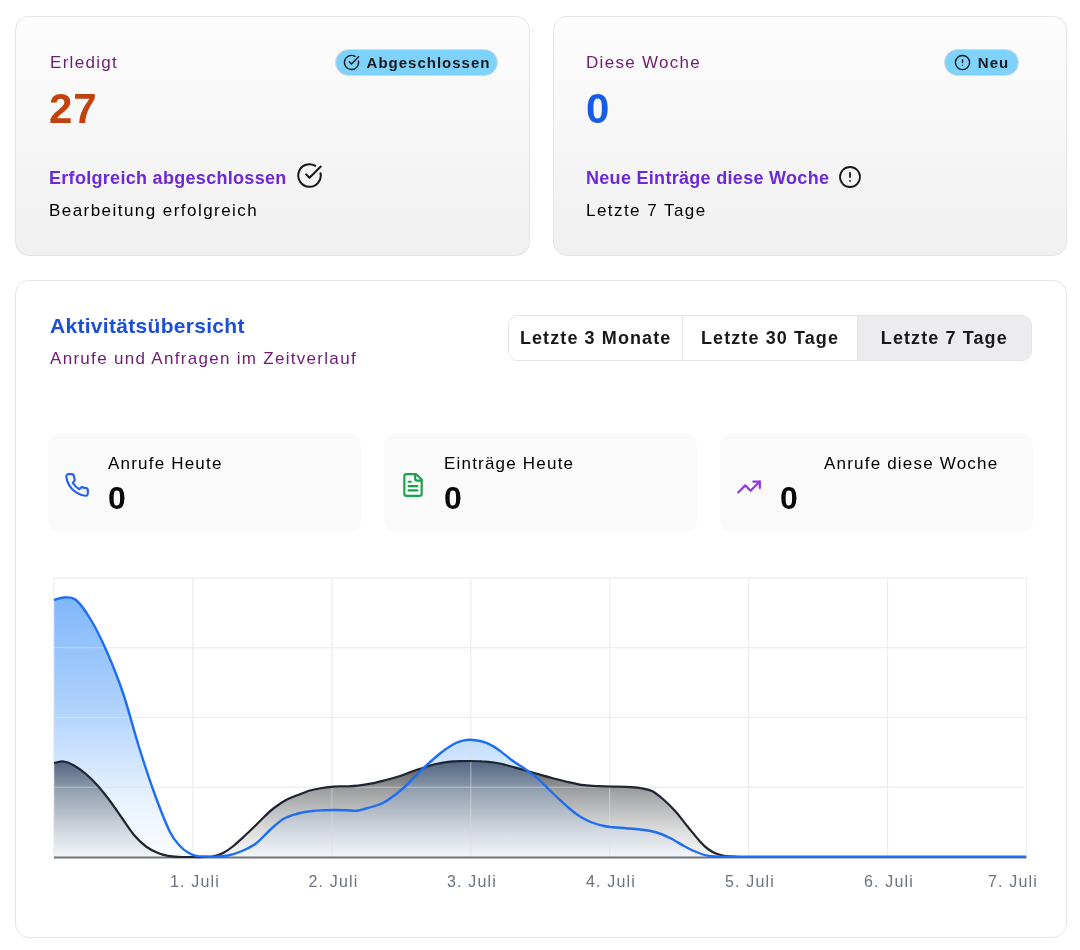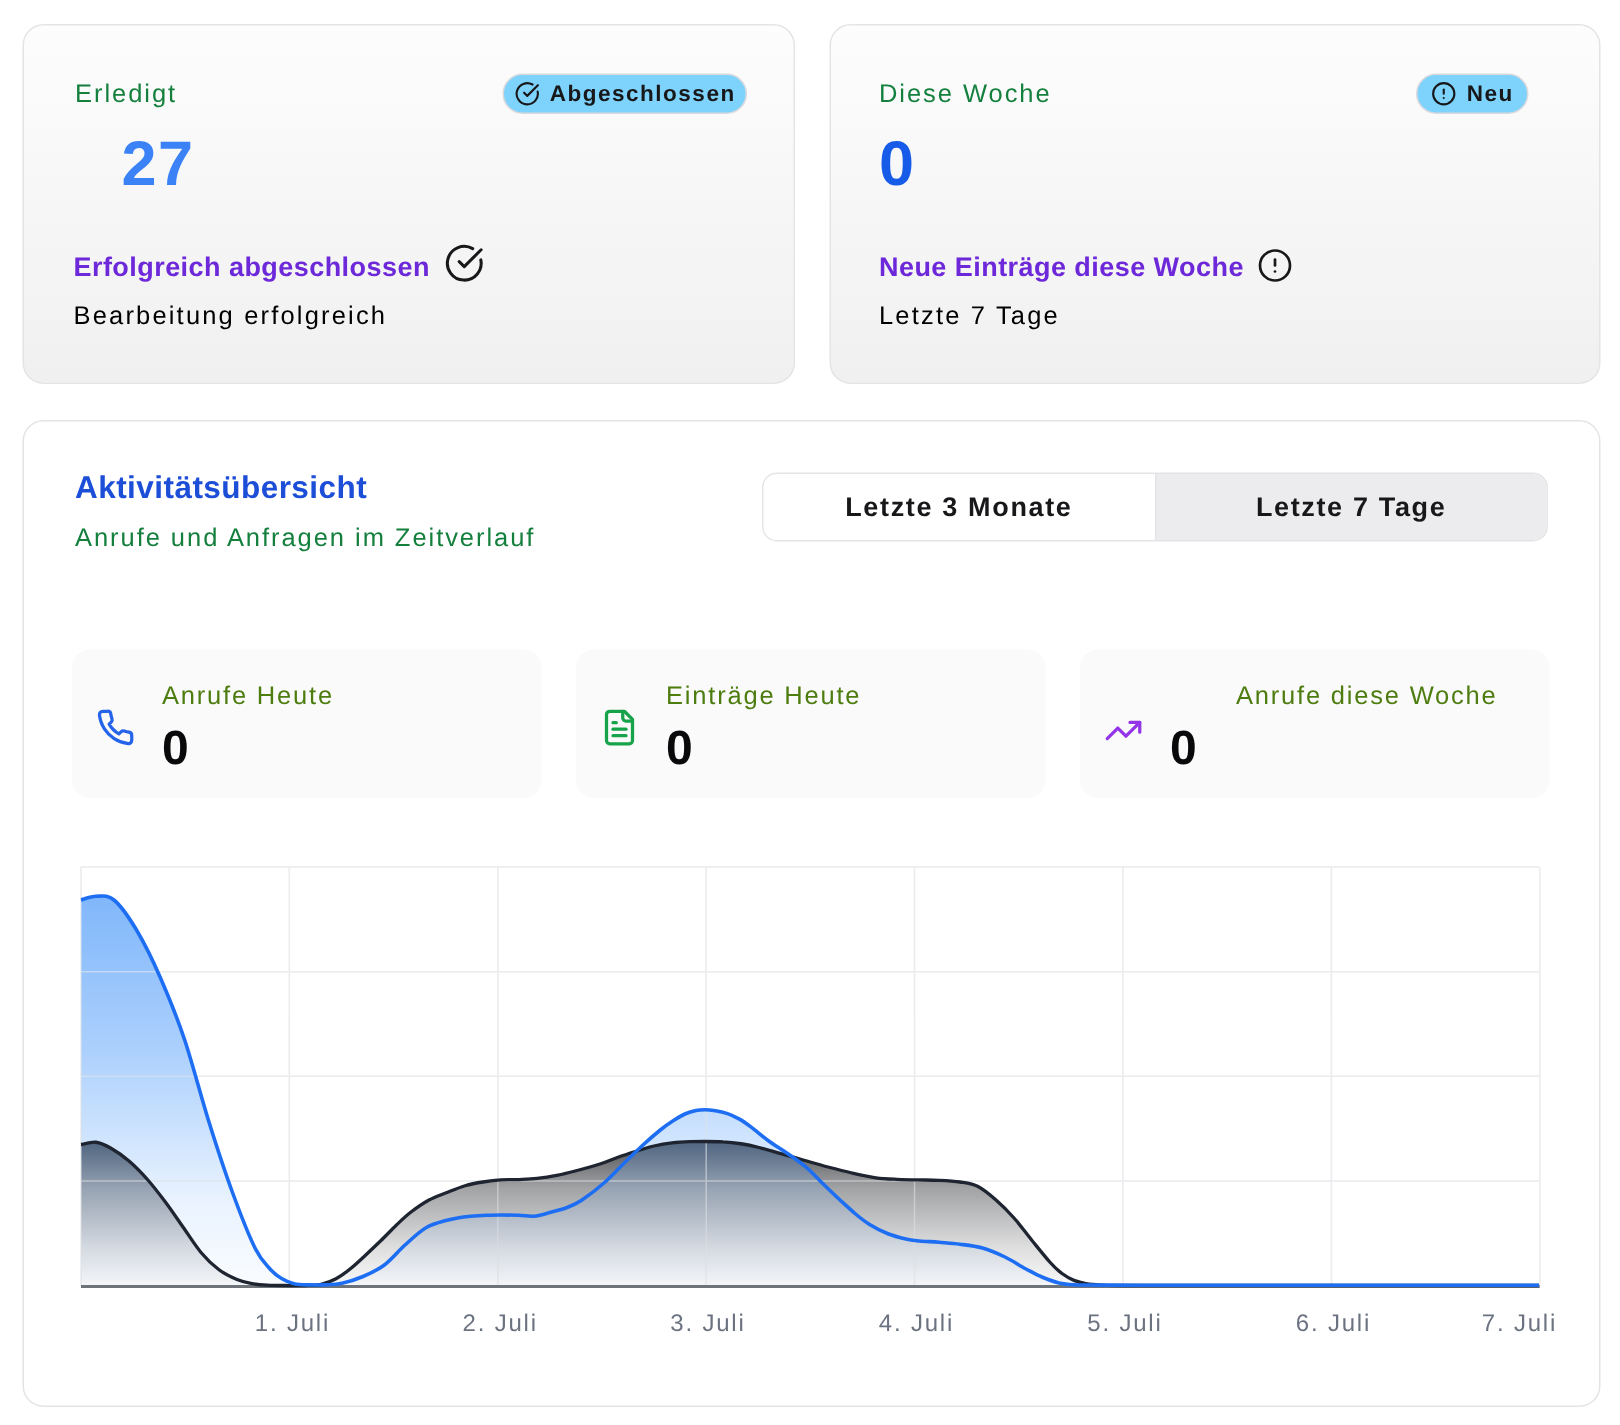--- a/index.html
+++ b/index.html
@@ -1,47 +1,47 @@
 <!DOCTYPE html>
 <html><head>
 <meta charset="utf-8">
 <style>
 * { margin:0; padding:0; box-sizing:border-box; }
 html,body { width:1080px; height:950px; background:#ffffff; font-family:"Liberation Sans", sans-serif; overflow:hidden; }
 body { position:relative; }
 .abs { position:absolute; }
 .card { position:absolute; border:1px solid #e4e4e7; border-radius:14px; }
 .smallcard { background:linear-gradient(180deg,#fdfdfd 0%,#f0f0f1 100%); }
-.lbl { font-size:17px; color:#15803d; line-height:1; letter-spacing:1.3px; }
+.lbl { font-size:17px; color:#701a75; line-height:1; letter-spacing:1.3px; }
 .bignum { font-size:42px; font-weight:bold; line-height:1; letter-spacing:1px; }
 .rowtitle { font-size:18px; font-weight:bold; color:#6d28d9; line-height:1; letter-spacing:0.3px; display:flex; align-items:center; gap:9px; }
 .rowsub { font-size:17px; color:#000000; line-height:1; letter-spacing:1.45px; }
 .badge { position:absolute; height:27px; border:1px solid #d9d9de; border-radius:15px; background:#7dd3fc; display:flex; align-items:center; justify-content:center; gap:7px; font-size:15px; font-weight:bold; color:#18181b; letter-spacing:1px; }
 .tabs { position:absolute; left:508px; top:315px; width:524px; height:46px; border:1px solid #e4e4e7; border-radius:10px; display:flex; overflow:hidden; background:#fff; }
 .tab { flex:1; display:flex; align-items:center; justify-content:center; font-size:18px; font-weight:bold; color:#18181b; letter-spacing:1.1px; background:#fff; }
 .tab + .tab { border-left:1px solid #e4e4e7; }
 .tab.active { background:#ececee; }
 .statbox { position:absolute; width:313px; height:99px; background:#fafafa; border-radius:12px; }
 .staticon { position:absolute; width:26px; height:26px; }
-.statlabel { position:absolute; font-size:17px; color:#4d7c0f; line-height:1; letter-spacing:1.2px; }
+.statlabel { position:absolute; font-size:17px; color:#000000; line-height:1; letter-spacing:1.2px; }
 .statnum { position:absolute; font-size:32px; font-weight:bold; color:#09090b; line-height:1; }
 </style>
 </head>
 <body>
 
 <div class="card smallcard" style="left:15px; top:16px; width:515px; height:240px;"></div>
 <div class="abs lbl" style="left:50px; top:54.3px;">Erledigt</div>
 <div class="badge" style="top:49px; left:335px; width:163px;">
   <svg width="17" height="17" viewBox="0 0 24 24" fill="none" stroke="#18181b" stroke-width="2" stroke-linecap="round" stroke-linejoin="round">
       <path d="M21.801 10A10 10 0 1 1 17 3.335"></path>
       <path d="m9 11 3 3L22 4"></path>
     </svg>
   Abgeschlossen
 </div>
-<div class="abs bignum" style="left:49px; top:88.4px; color:#3b82f6;margin-left:32px;">27</div>
+<div class="abs bignum" style="left:49px; top:88.4px; color:#c2410c;">27</div>
 <div class="abs rowtitle" style="left:49px; top:167.9px;">Erfolgreich abgeschlossen
   <svg width="27" height="27" style="margin-top:-6px" viewBox="0 0 24 24" fill="none" stroke="#18181b" stroke-width="1.8" stroke-linecap="round" stroke-linejoin="round">
       <path d="M21.801 10A10 10 0 1 1 17 3.335"></path>
       <path d="m9 11 3 3L22 4"></path>
     </svg>
 </div>
 <div class="abs rowsub" style="left:49px; top:201.6px;">Bearbeitung erfolgreich</div>
 
 <div class="card smallcard" style="left:553px; top:16px; width:514px; height:240px;"></div>
 <div class="abs lbl" style="left:586px; top:54.3px;">Diese Woche</div>
@@ -62,20 +62,21 @@
     </svg>
 </div>
 <div class="abs rowsub" style="left:586px; top:201.6px;">Letzte 7 Tage</div>
 
 <div class="card" style="left:15px; top:280px; width:1052px; height:658px; background:#ffffff;"></div>
 <div class="abs" style="left:50px; top:314.5px; font-size:21px; font-weight:bold; color:#1d4ed8; line-height:1; letter-spacing:0.3px;">Aktivitätsübersicht</div>
 <div class="abs lbl" style="left:50px; top:350px; letter-spacing:1.3px;">Anrufe und Anfragen im Zeitverlauf</div>
 
 <div class="tabs">
   <div class="tab">Letzte 3 Monate</div>
+  <div class="tab">Letzte 30 Tage</div>
   <div class="tab active">Letzte 7 Tage</div>
 </div>
 
 <div class="statbox" style="left:48px; top:433px;"></div>
 <div class="statbox" style="left:384px; top:433px;"></div>
 <div class="statbox" style="left:720px; top:433px;"></div>
 
 <svg class="staticon" style="left:64px; top:472px;" viewBox="0 0 24 24" fill="none" stroke="#2563eb" stroke-width="2" stroke-linecap="round" stroke-linejoin="round">
     <path d="M22 16.92v3a2 2 0 0 1-2.18 2 19.79 19.79 0 0 1-8.63-3.07 19.5 19.5 0 0 1-6-6 19.79 19.79 0 0 1-3.07-8.67A2 2 0 0 1 4.11 2h3a2 2 0 0 1 2 1.72 12.84 12.84 0 0 0 .7 2.81 2 2 0 0 1-.45 2.11L8.09 9.91a16 16 0 0 0 6 6l1.27-1.27a2 2 0 0 1 2.11-.45 12.84 12.84 0 0 0 2.81.7A2 2 0 0 1 22 16.92z"></path>
   </svg>

